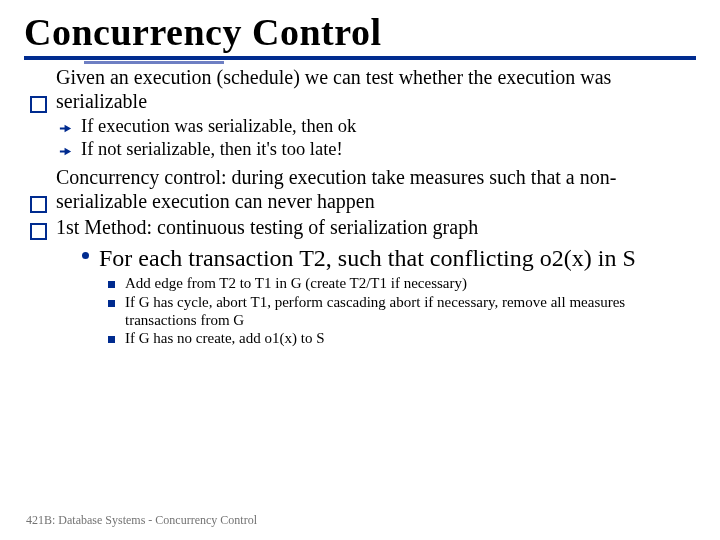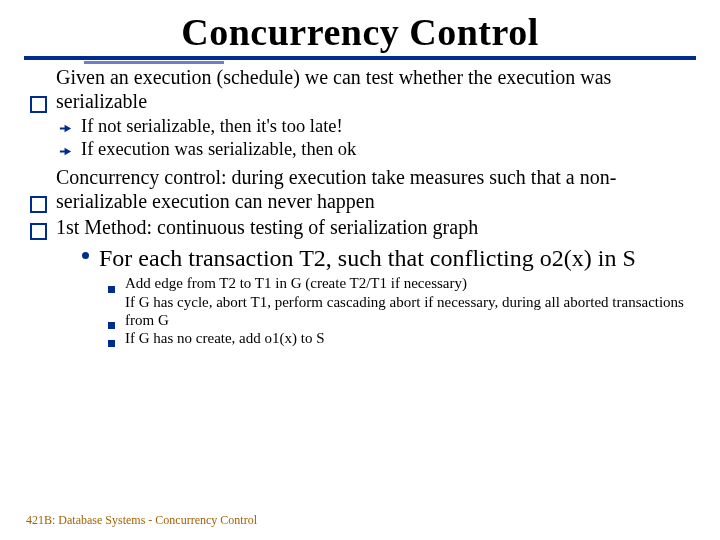--- a/index.html
+++ b/index.html
@@ -1,64 +1,64 @@
 <!DOCTYPE html>
 <html><head>
 <meta charset="utf-8">
 <style>
 html,body{margin:0;padding:0;width:720px;height:540px;background:#fff;font-family:"Comic Sans MS","Comic Sans",cursive;color:#000;overflow:hidden}
 .slide{width:720px;height:540px;position:relative;box-sizing:border-box;padding:10px 24px 12px 24px}
-.title{font-size:38px;font-weight:bold;text-align:center;margin:0 0 2px 0;letter-spacing:0.5px}
+.title{font-size:38px;font-weight:bold;margin:0 0 2px 0;letter-spacing:0.5px}
 .rule{height:4px;background:#002b8f;width:100%;margin:0 0 6px 0;position:relative}
 .rule::after{content:"";position:absolute;left:60px;top:5px;width:140px;height:3px;background:#6e7fc3}
 ul{margin:0;padding:0;list-style:none}
 .lvl1{margin:0 0 0 6px}
 .lvl1>li{display:flex;align-items:flex-end;margin-bottom:3px}
 .lvl1 .txt{font-size:20px;line-height:1.18}
 .sq{width:13px;height:13px;border:2px solid #002b8f;flex:0 0 auto;margin:5px 9px 0 0}
 .lvl2{margin:2px 0 4px 34px}
 .lvl2>li{display:flex;align-items:flex-start;margin-bottom:0px}
 .lvl2 .txt{font-size:18.5px;line-height:1.15}
 .hand{flex:0 0 auto;margin:4px 8px 0 0}
 .lvl3{margin:2px 0 2px 58px}
 .lvl3>li{display:flex;align-items:flex-start}
 .lvl3 .txt{font-size:24px;line-height:1.18}
 .dot{width:7px;height:7px;border-radius:50%;background:#002b8f;flex:0 0 auto;margin:8px 10px 0 0}
 .lvl4{margin:1px 0 0 84px}
-.lvl4>li{display:flex;align-items:flex-end;margin-bottom:0px}
+.lvl4>li{display:flex;align-items:flex-start;margin-bottom:0px}
 .lvl4 .txt{font-size:15px;line-height:1.22}
 .dia{width:7px;height:7px;background:#002b8f;flex:0 0 auto;margin:7px 10px 0 0}
-.footer{position:absolute;left:26px;bottom:12px;font-size:12px;color:#a16207}
+.footer{position:absolute;left:26px;bottom:12px;font-size:12px;color:#737373}
 svg.hand-ico{width:15px;height:15px}
 </style>
 </head>
 <body>
 
 <div class="slide">
   <h1 class="title">Concurrency Control</h1>
   <div class="rule"></div>
 
   <ul class="lvl1">
     <li>
       <span class="sq"></span>
       <span class="txt">Given an execution (schedule) we can test whether the execution was serializable</span>
     </li>
   </ul>
   <ul class="lvl2">
     <li>
       <span class="hand"><svg class="hand-ico" viewBox="0 0 16 16">
             <path d="M2 8 L7 8 L7 5 L14 9 L7 13 L7 10 L2 10 Z" fill="#002b8f"></path>
           </svg></span>
-      <span class="txt">If not serializable, then it's too late!</span>
+      <span class="txt">If execution was serializable, then ok</span>
     </li>
     <li>
       <span class="hand"><svg class="hand-ico" viewBox="0 0 16 16">
             <path d="M2 8 L7 8 L7 5 L14 9 L7 13 L7 10 L2 10 Z" fill="#002b8f"></path>
           </svg></span>
-      <span class="txt">If execution was serializable, then ok</span>
+      <span class="txt">If not serializable, then it's too late!</span>
     </li>
   </ul>
 
   <ul class="lvl1">
     <li>
       <span class="sq"></span>
       <span class="txt">Concurrency control: during execution take measures such that a non-serializable execution can never happen</span>
     </li>
     <li>
       <span class="sq"></span>
@@ -73,21 +73,21 @@
       <span class="txt">For each transaction T2, such that conflicting o2(x) in S</span>
     </li>
   </ul>
   <ul class="lvl4">
     <li>
       <span class="dia"></span>
       <span class="txt">Add  edge from T2 to T1 in G (create T2/T1 if necessary)</span>
     </li>
     <li>
       <span class="dia"></span>
-      <span class="txt">If G has cycle, abort T1, perform cascading abort if necessary, during all aborted transactions from G</span>
+      <span class="txt">If G has cycle, abort T1, perform cascading abort if necessary, remove all measures transactions from G</span>
     </li>
     <li>
       <span class="dia"></span>
       <span class="txt">If G has no create, add o1(x) to S</span>
     </li>
   </ul>
 
   <div class="footer">421B: Database Systems - Concurrency Control</div>
 </div>
 

